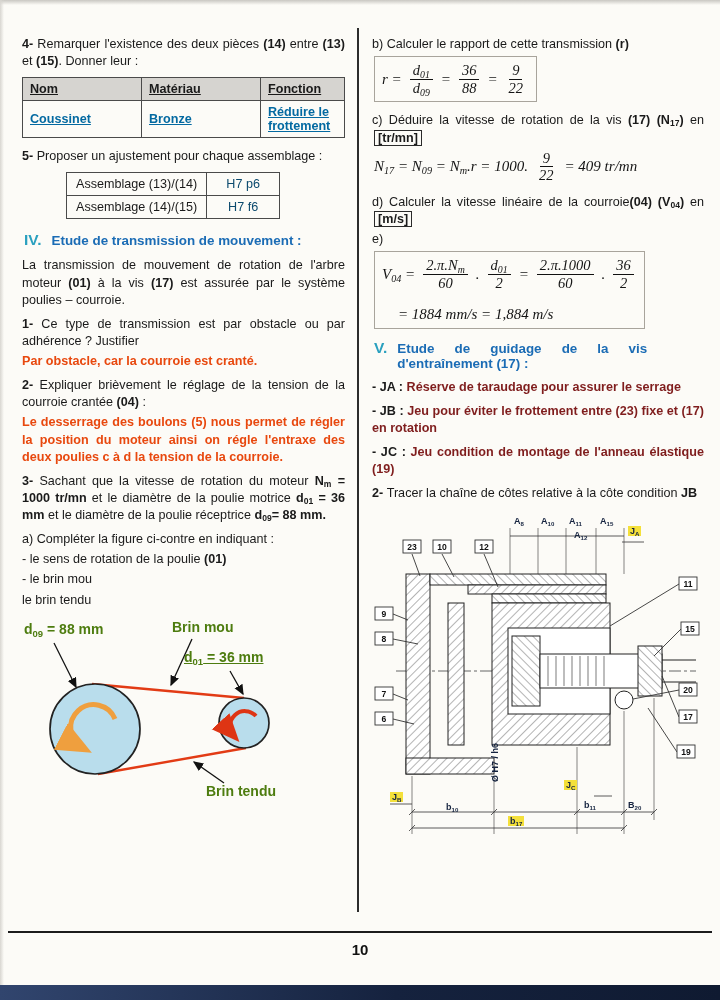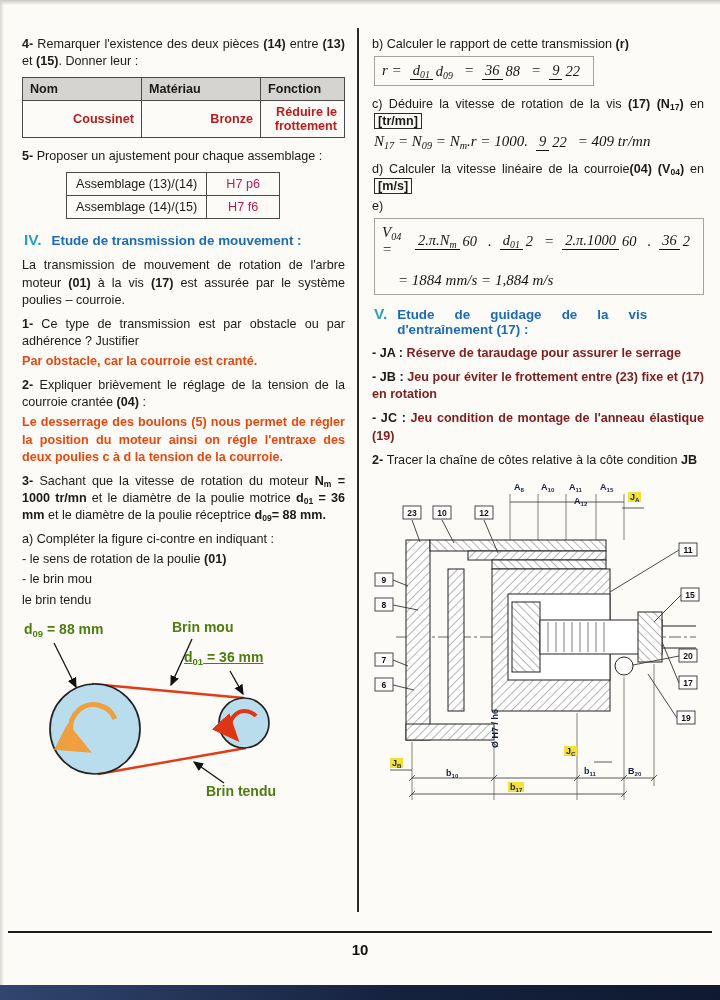--- a/index.html
+++ b/index.html
@@ -19,37 +19,37 @@
   .para{font-size:12.6px;line-height:1.36;text-align:justify;margin:0 0 7px 0;}
   .tight{margin-bottom:3px;}
   .b{font-weight:bold;}
   .r{color:#7f1d1d;font-weight:bold;}
   .box{font-weight:bold;border:1.5px solid #2a2a2a;padding:0 3px;margin-left:2px;white-space:nowrap;}
   .sub{font-size:68%;vertical-align:-0.28em;line-height:0;}
   .ans{color:#e8480e;font-weight:bold;}
   
   table{border-collapse:collapse;}
   .t1{width:100%;margin:2px 0 10px 0;}
-  .t1 th,.t1 td{border:1.6px solid #4a4a4a;padding:4px 7px;font-size:12.6px;}
+  .t1 th,.t1 td{border:1.6px solid #4a4a4a;padding:4px 7px;font-size:12.6px;text-decoration:underline;}
   .t1 th{background:#d6d4d0;text-align:left;font-weight:bold;}
-  .t1 td{color:#b91c1c;font-weight:bold;text-align:right;}
+  .t1 td{color:#0369a1;font-weight:bold;text-align:left;}
   .t2{margin:2px 0 12px 44px;}
   .t2 td{border:1.6px solid #4a4a4a;padding:4px 9px;font-size:12.6px;font-weight:normal;}
-  .t2 td.val{color:#be185d;text-align:center;width:54px;}
+  .t2 td.val{color:#0c4a6e;text-align:center;width:54px;}
   
   .sec{display:flex;gap:10px;margin:10px 0 8px 2px;align-items:baseline;}
   .secnum{color:#2aa0bf;font-weight:bold;font-size:15.5px;flex:0 0 auto;}
   .sectitle{color:#1b6cb5;font-weight:bold;font-size:13.4px;text-align:justify;}
   
   .formula{font-family:"Liberation Serif",serif;font-style:italic;font-size:15px;color:#141414;
     margin:3px 0 10px 2px;width:fit-content;}
   .formula.boxed{border:1px solid #a8a49c;padding:5px 10px 5px 7px;}
   .frow{display:flex;align-items:center;gap:8px;flex-wrap:nowrap;}
   .frow.l2{margin-top:14px;padding-left:16px;}
-  .frac{display:inline-flex;flex-direction:row;align-items:center;line-height:1.15;font-size:14.5px;}
+  .frac{display:inline-flex;flex-direction:column;align-items:center;line-height:1.15;font-size:14.5px;}
   .frac .num{border-bottom:1.3px solid #111;padding:0 3px;}
   .frac .den{padding:0 3px;}
   
   .figwrap{position:relative;width:322px;height:198px;margin-top:8px;}
   .flab{position:absolute;font-size:14px;font-weight:bold;color:#4d7c0f;white-space:nowrap;}
   .drawwrap{position:relative;width:330px;height:352px;margin:4px 0 0 0;}
   .dlab{position:absolute;font-size:9px;font-weight:bold;color:#15233f;white-space:nowrap;}
   .hl{background:#f4e03a;padding:0 2px;}
   .rot{transform:rotate(-90deg);transform-origin:left top;}
   svg text.pnum{font-family:"Liberation Sans",sans-serif;font-size:8.6px;font-weight:bold;fill:#111;}

